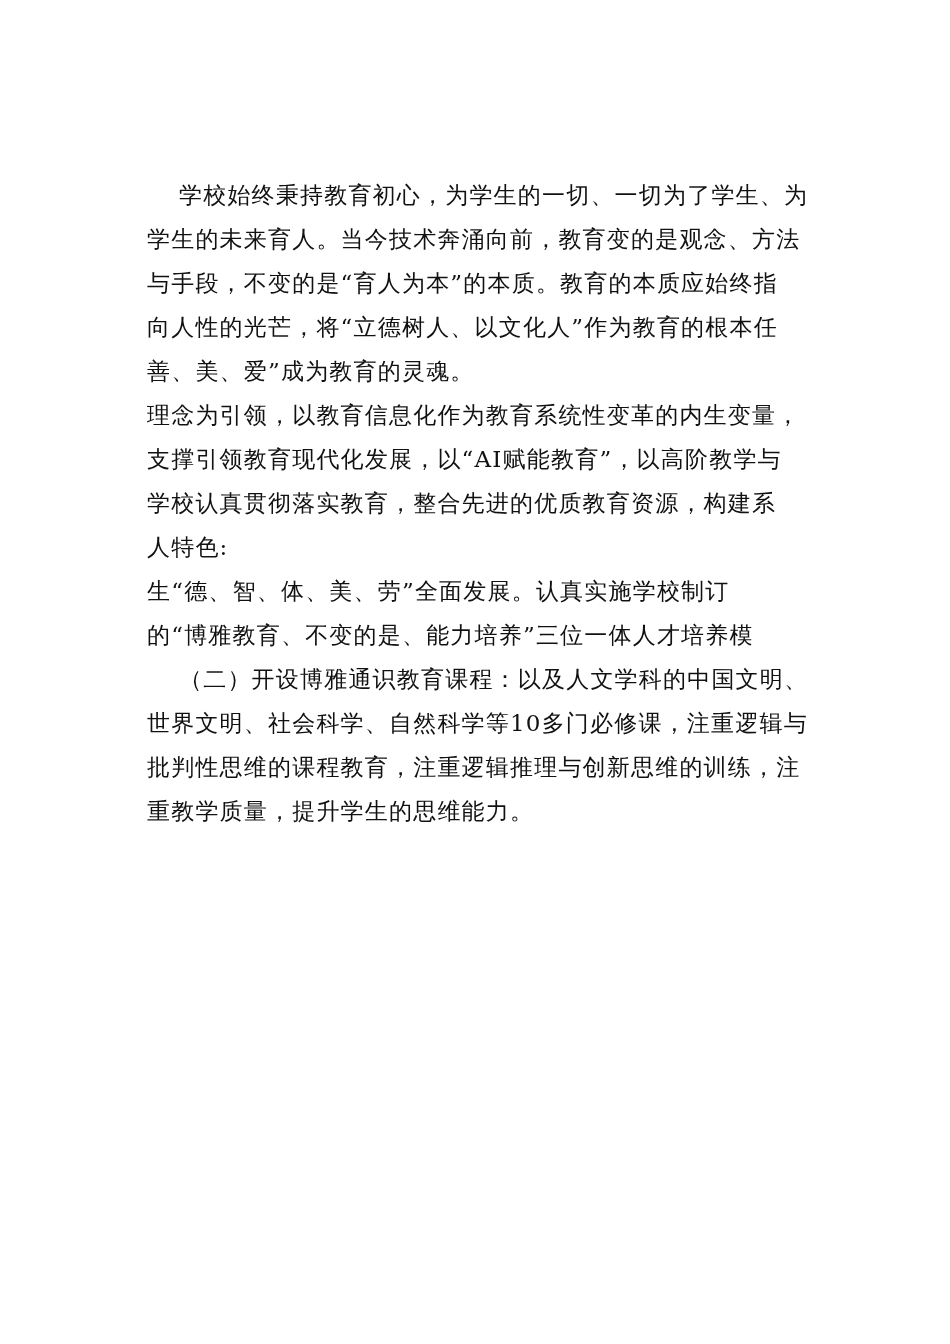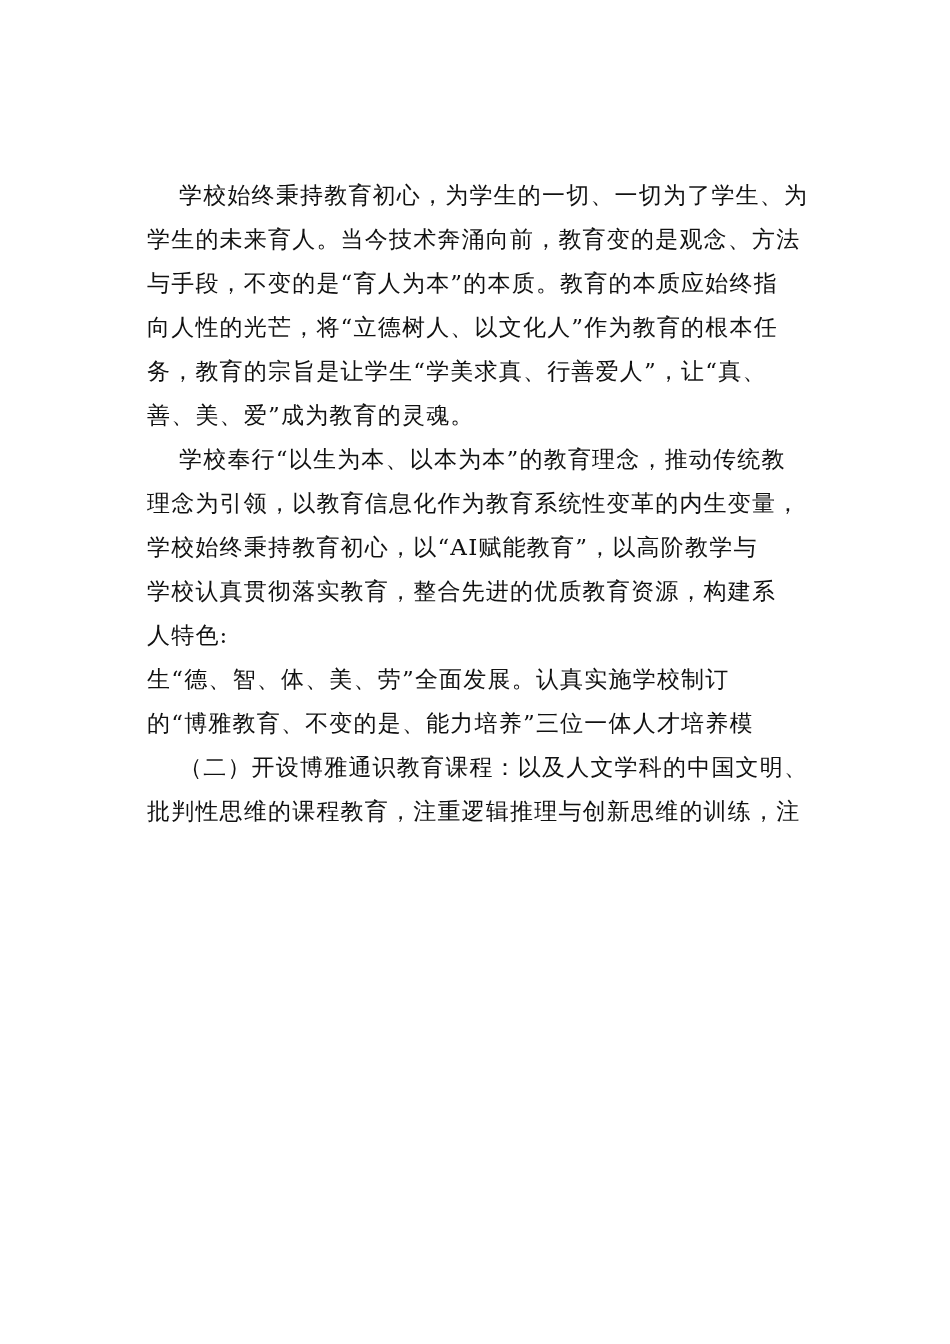--- a/index.html
+++ b/index.html
@@ -37,35 +37,35 @@
 </head>
 <body>
 
 <div class="page">
 
   <div class="paragraph">
     <span class="line indent">学校始终秉持教育初心，为学生的一切、一切为了学生、为</span>
     <span class="line">学生的未来育人。当今技术奔涌向前，教育变的是观念、方法</span>
     <span class="line">与手段，不变的是“育人为本”的本质。教育的本质应始终指</span>
     <span class="line">向人性的光芒，将“立德树人、以文化人”作为教育的根本任</span>
-    <span class="line">务，教育的宗旨是让学生“学美求真、行善爱人”，让“真、</span>
     <span class="line">善、美、爱”成为教育的灵魂。</span>
   </div>
 
   <div class="paragraph">
-    <span class="line indent">学校奉行“以生为本、以本为本”的教育理念，推动传统教</span>
     <span class="line">理念为引领，以教育信息化作为教育系统性变革的内生变量，</span>
-    <span class="line">学校始终秉持教育初心，以“AI赋能教育”，以高阶教学与</span>
+    <span class="line">支撑引领教育现代化发展，以“AI赋能教育”，以高阶教学与</span>
     <span class="line">学校认真贯彻落实教育，整合先进的优质教育资源，构建系</span>
     <span class="line">人特色:</span>
   </div>
 
   <div class="paragraph">
     <span class="line">生“德、智、体、美、劳”全面发展。认真实施学校制订</span>
     <span class="line">的“博雅教育、不变的是、能力培养”三位一体人才培养模</span>
   </div>
 
   <div class="paragraph">
     <span class="line indent">（二）开设博雅通识教育课程：以及人文学科的中国文明、</span>
+    <span class="line">世界文明、社会科学、自然科学等10多门必修课，注重逻辑与</span>
     <span class="line">批判性思维的课程教育，注重逻辑推理与创新思维的训练，注</span>
+    <span class="line">重教学质量，提升学生的思维能力。</span>
   </div>
 
 </div>
 
 </body></html>

